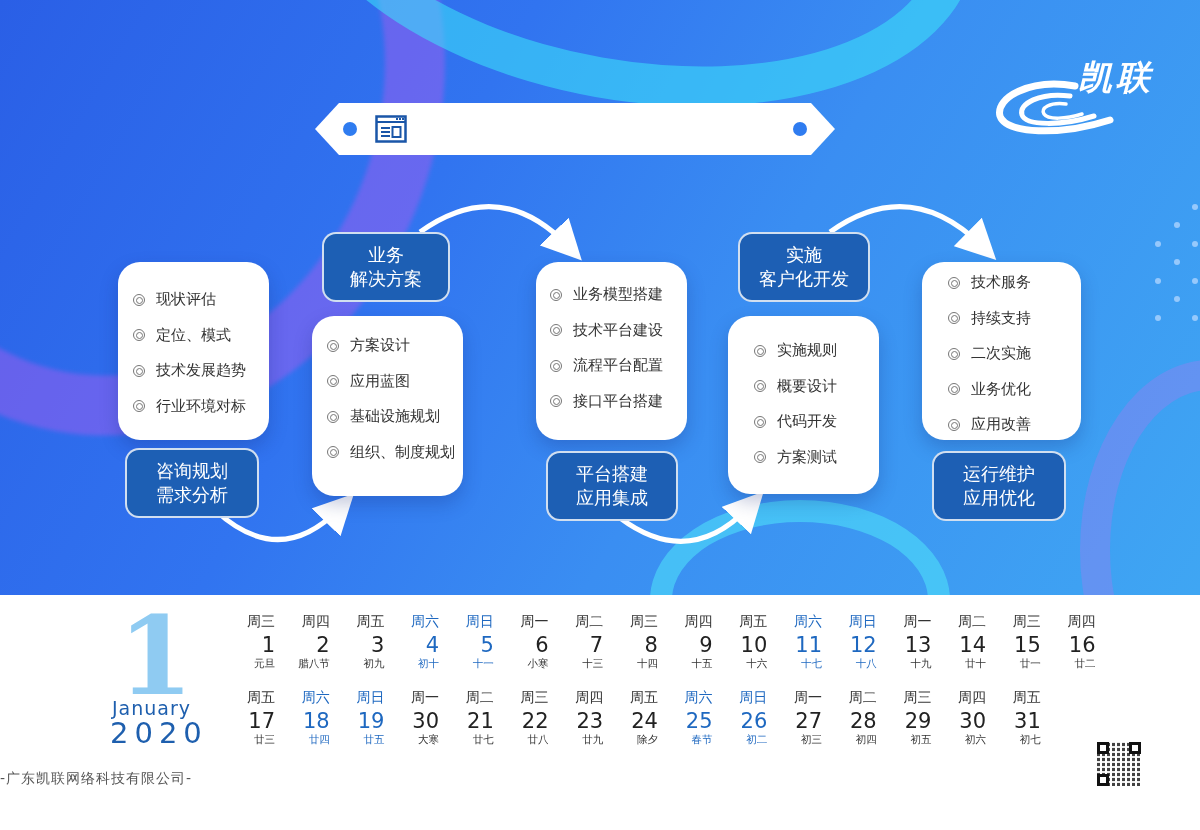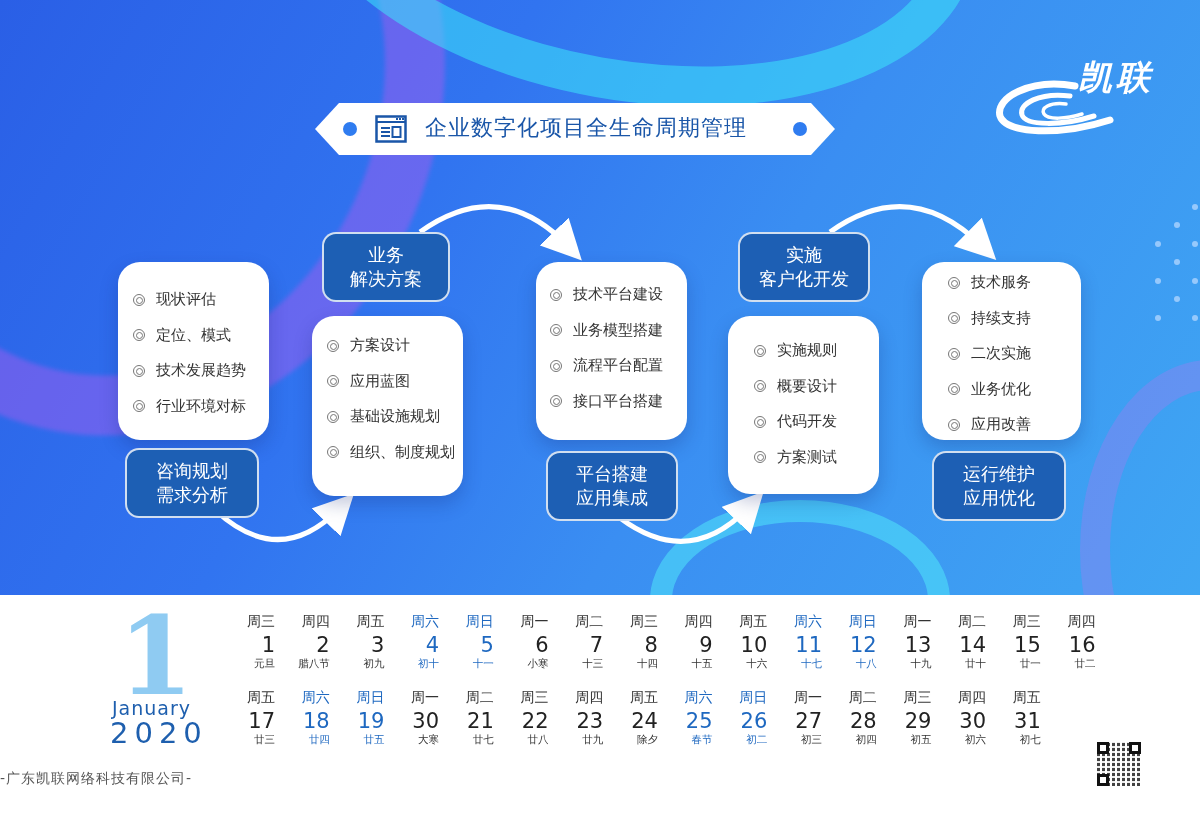--- a/index.html
+++ b/index.html
@@ -79,21 +79,20 @@
       <rect x="1.5" y="1.5" width="29" height="25" fill="none" stroke="#1a56a8" stroke-width="2.5"></rect>
       <line x1="1.5" y1="7" x2="30.5" y2="7" stroke="#1a56a8" stroke-width="2"></line>
       <rect x="21" y="3" width="2" height="2" fill="#1a56a8"></rect>
         <rect x="24" y="3" width="2" height="2" fill="#1a56a8"></rect>
         <rect x="27" y="3" width="2" height="2" fill="#1a56a8"></rect>
       <line x1="6" y1="13" x2="15" y2="13" stroke="#1a56a8" stroke-width="2"></line>
       <line x1="6" y1="17" x2="15" y2="17" stroke="#1a56a8" stroke-width="2"></line>
       <line x1="6" y1="21" x2="15" y2="21" stroke="#1a56a8" stroke-width="2"></line>
       <rect x="17.5" y="12" width="8" height="10" fill="none" stroke="#1a56a8" stroke-width="2"></rect>
     </svg>
-    <div class="title-text">企业数字化项目全生命周期管理</div>
     <div class="title-dot" style="left:478px"></div>
   </div>
 
   <svg class="arrow" style="left:0;top:0" width="1200" height="595">
     <defs>
       <marker id="ah" markerWidth="8" markerHeight="8" refX="4" refY="4" orient="auto">
         <path d="M0 0 L8 4 L0 8 Z" fill="#fff"></path>
       </marker>
     </defs>
     <path d="M215 510 Q280 570 340 508" fill="none" stroke="#fff" stroke-width="5" marker-end="url(#ah)"></path>
@@ -149,25 +148,25 @@
           <span class="bullet"></span>
           <span>组织、制度规划</span>
         </li>
     </ul>
   </div>
 
   <div class="card" style="left:536px;top:262px;width:151px;height:178px;padding:15px 0 0 14px">
     <ul>
       <li>
           <span class="bullet"></span>
+          <span>业务模型搭建</span>
+        </li>
+      <li>
+          <span class="bullet"></span>
           <span>技术平台建设</span>
-        </li>
-      <li>
-          <span class="bullet"></span>
-          <span>业务模型搭建</span>
         </li>
       <li>
           <span class="bullet"></span>
           <span>流程平台配置</span>
         </li>
       <li>
           <span class="bullet"></span>
           <span>接口平台搭建</span>
         </li>
     </ul>

